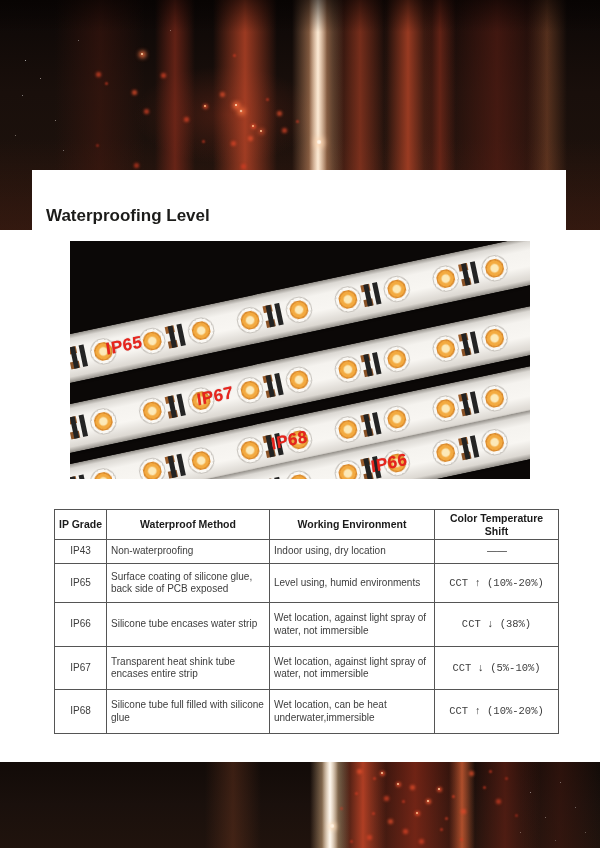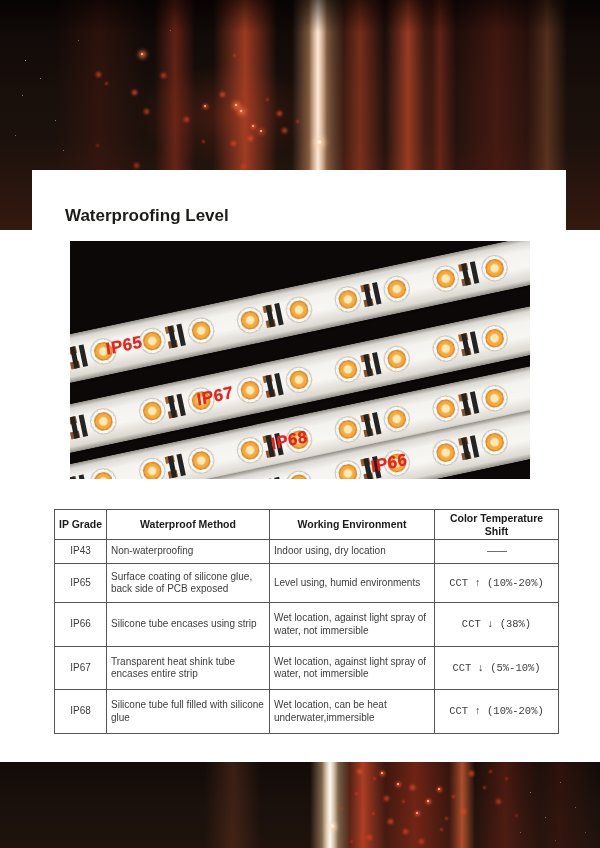--- a/index.html
+++ b/index.html
@@ -65,21 +65,21 @@
       25px 60px 0 0 rgba(255,255,255,.8), 40px 78px 0 0 rgba(255,240,230,.7),
       22px 95px 0 0 rgba(255,255,255,.6), 55px 120px 0 0 rgba(255,240,230,.6),
       63px 150px 0 0 rgba(255,255,255,.5), 15px 135px 0 0 rgba(255,240,230,.5),
       78px 40px 0 0 rgba(255,255,255,.5), 170px 30px 0 0 rgba(255,230,220,.5),
       100px 170px 0 0 rgba(255,255,255,.4);
   }
   .content-mask{position:absolute;left:32px;top:170px;width:534px;height:60px;background:#ffffff;}
 
   
   .page-title{
-    position:absolute;left:65px;top:195px;z-index:5;
+    position:absolute;left:46px;top:195px;z-index:5;
     font-size:17px;font-weight:700;color:#1c1c1a;letter-spacing:0;line-height:20px;
   }
 
   
   .photo{
     position:absolute;left:70px;top:241px;width:460px;height:238px;
     background:#0b0807;overflow:hidden;
   }
   .strip{
     position:absolute;left:-40px;width:580px;height:48px;border-radius:3px;
@@ -237,21 +237,21 @@
         <td class="cell-cct cell-dash">——</td>
       </tr>
       <tr class="row-2">
         <td class="cell-grade">IP65</td>
         <td class="cell-method">Surface coating of silicone glue, back side of PCB exposed</td>
         <td class="cell-env">Level using, humid environments</td>
         <td class="cell-cct">CCT ↑  (10%-20%)</td>
       </tr>
       <tr class="row-3">
         <td class="cell-grade">IP66</td>
-        <td class="cell-method">Silicone tube encases using strip</td>
+        <td class="cell-method">Silicone tube encases water strip</td>
         <td class="cell-env">Wet location, against light spray of water, not immersible</td>
         <td class="cell-cct">CCT ↓  (38%)</td>
       </tr>
       <tr class="row-4">
         <td class="cell-grade">IP67</td>
         <td class="cell-method">Transparent heat shink tube encases entire strip</td>
         <td class="cell-env">Wet location, against light spray of water, not immersible</td>
         <td class="cell-cct">CCT ↓  (5%-10%)</td>
       </tr>
       <tr class="row-5">

